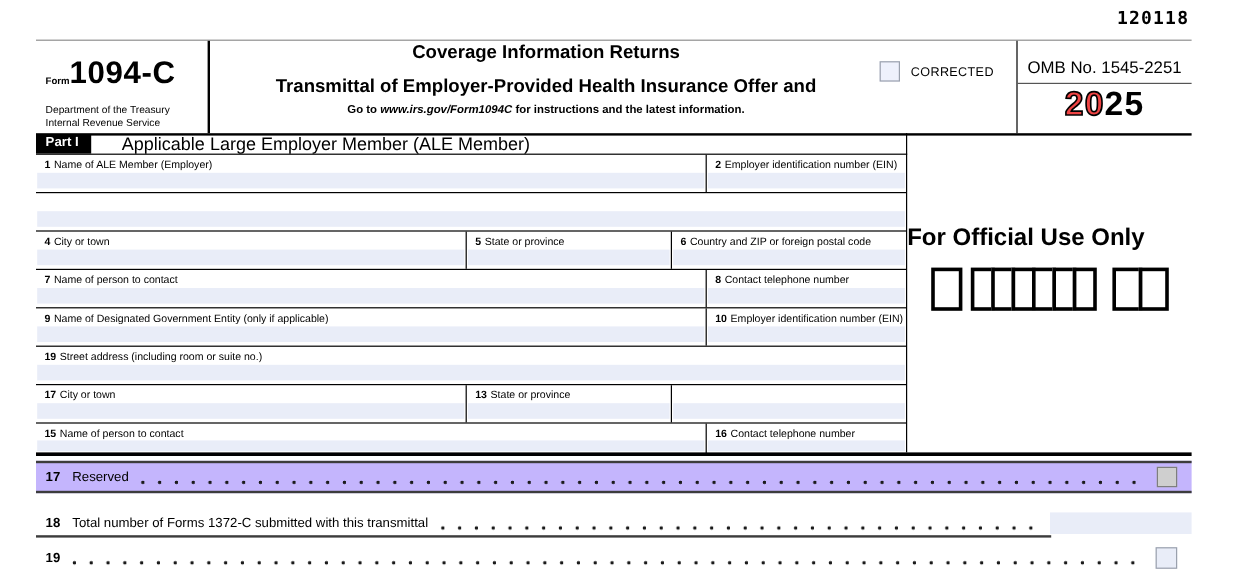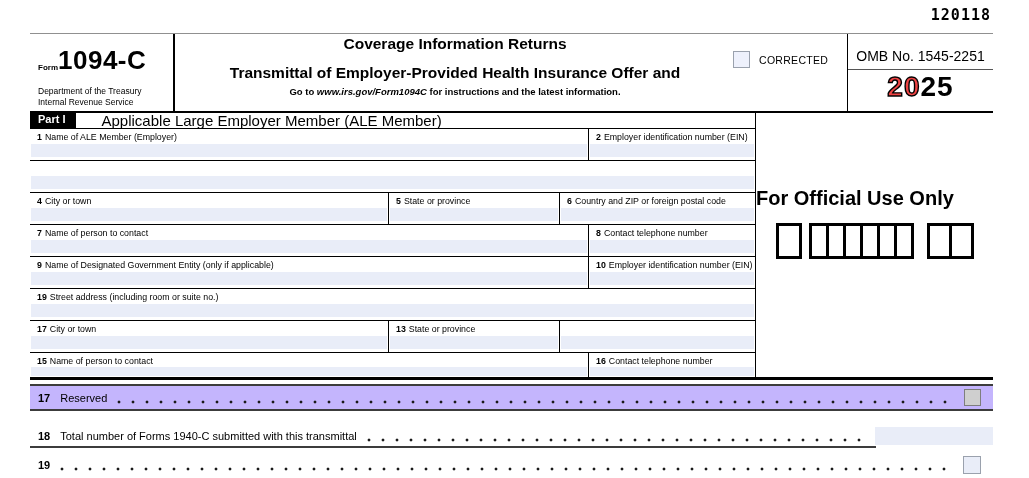--- a/index.html
+++ b/index.html
@@ -250,21 +250,21 @@
 
   <div class="numline row17">
     <span class="lnum">17</span>
     <span class="ltext">Reserved</span>
     <span class="dots"></span>
     <span class="cb17"></span>
   </div>
 
   <div class="numline row18">
     <span class="lnum">18</span>
-    <span class="ltext">Total number of Forms 1940-C submitted with this transmittal</span>
+    <span class="ltext">Total number of Forms 1372-C submitted with this transmittal</span>
     <span class="dots"></span>
     <span class="input18"></span>
   </div>
   <div class="rule18"></div>
 
   <div class="numline row19">
     <span class="lnum">19</span>
     <span class="dots"></span>
     <span class="cb19"></span>
   </div>

